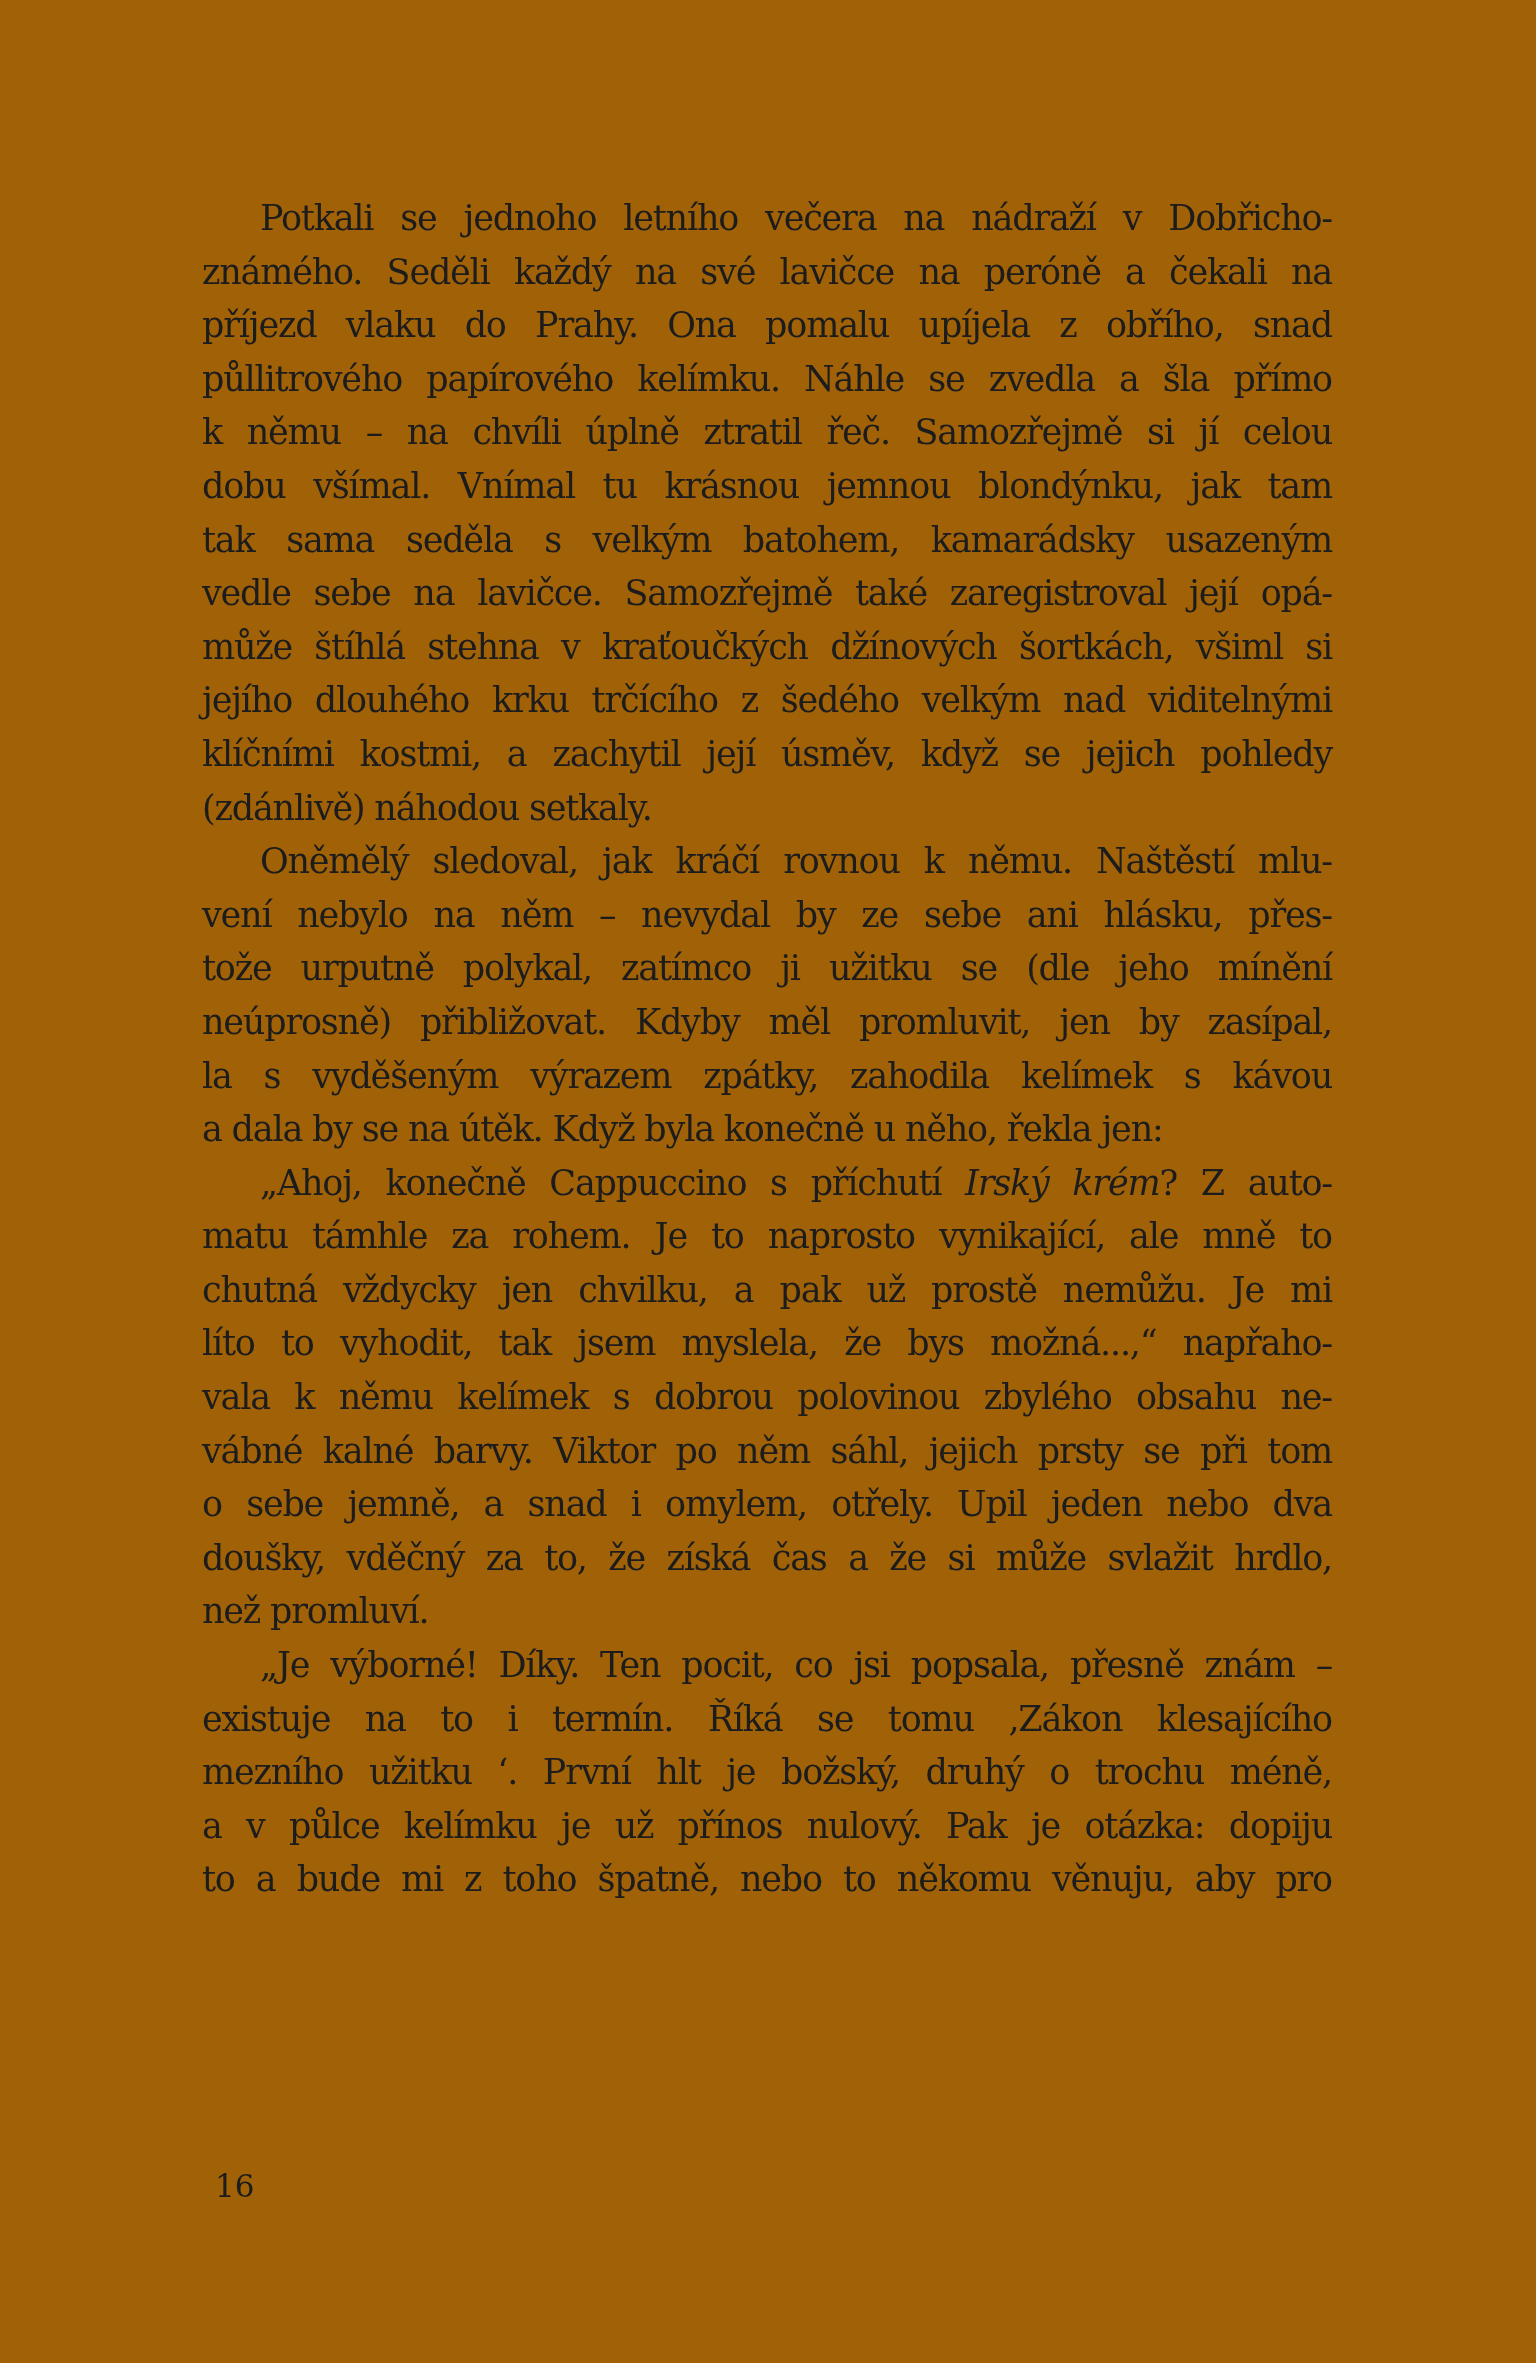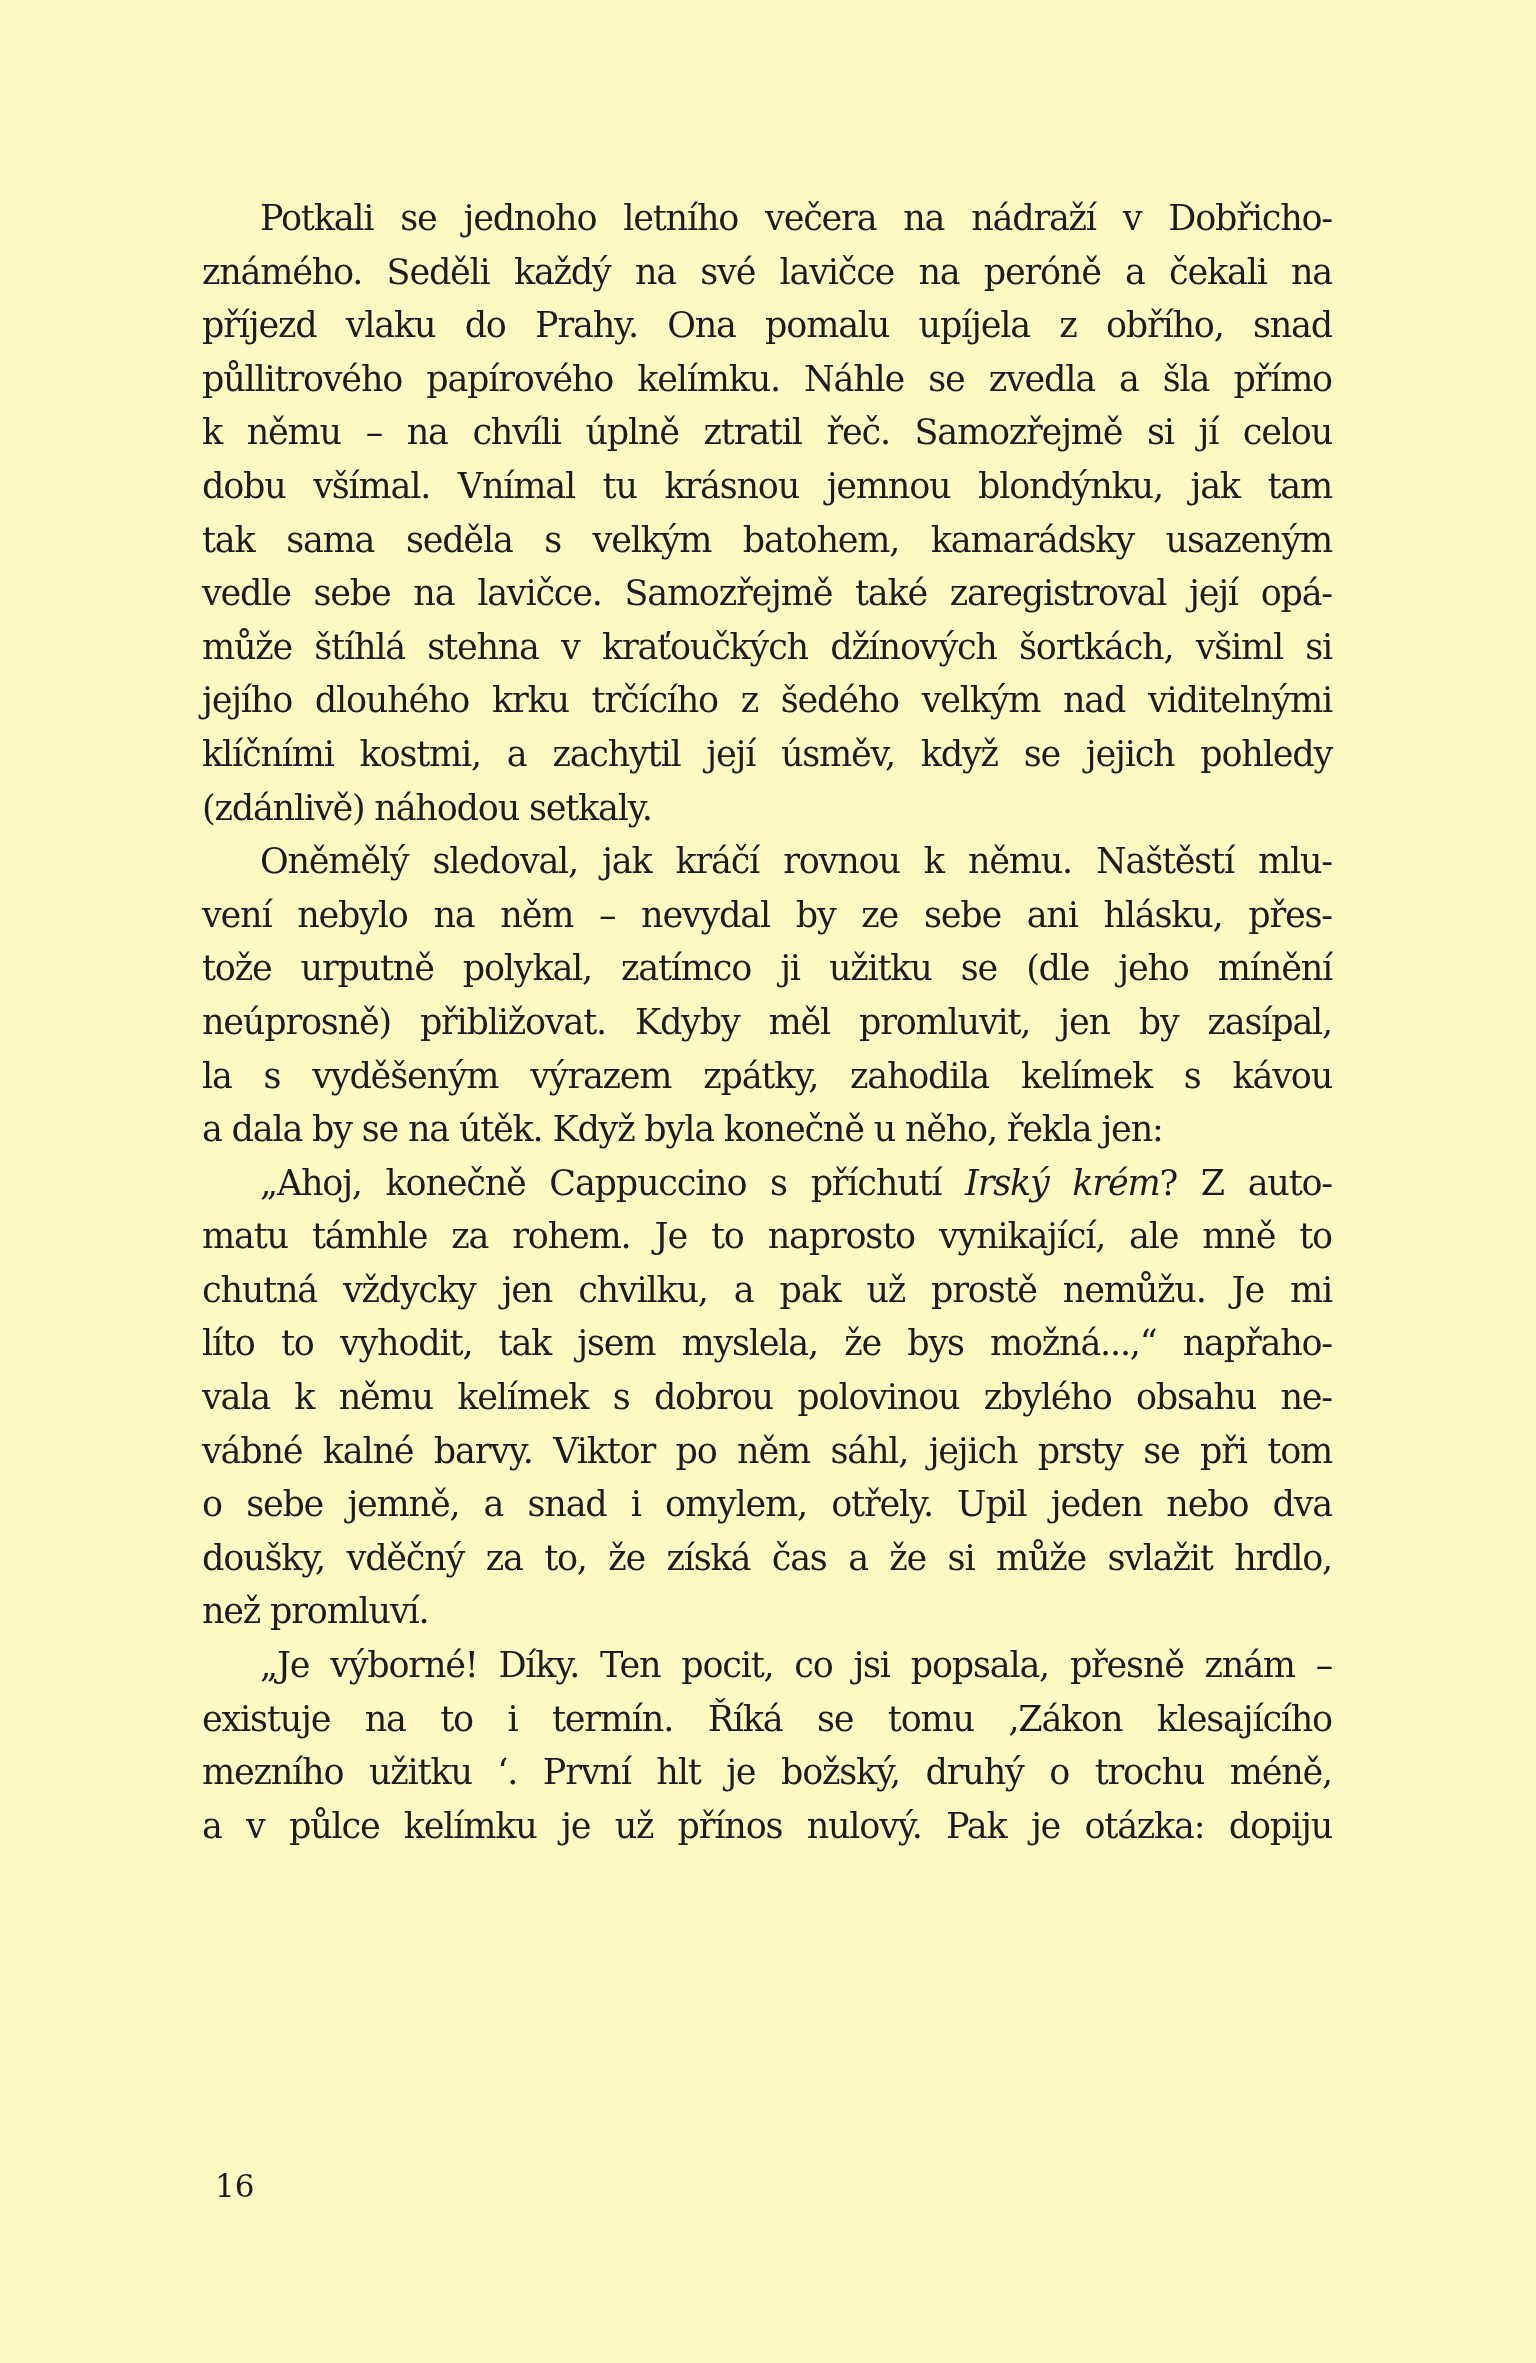--- a/index.html
+++ b/index.html
@@ -1,19 +1,19 @@
 <!DOCTYPE html>
 <html><head>
 <meta charset="utf-8">
 <style>
   html, body { margin: 0; padding: 0; background: #ffffff; }
   body { width: 1536px; height: 2363px; position: relative; overflow: hidden; }
   .page {
     position: absolute; left: 0; top: 0; width: 1536px; height: 2363px;
-    background: #fef9c3;
+    background: #a16207;
   }
   .text-block {
     position: absolute;
     left: 202px;
     top: 192px;
     width: 1130px;
     font-family: "DejaVu Serif", "Liberation Serif", serif;
     font-size: 35px;
     line-height: 53.6px;
     color: #1c1c1c;
@@ -73,16 +73,17 @@
     <span class="line">vala k němu kelímek s dobrou polovinou zbylého obsahu ne-</span>
     <span class="line">vábné kalné barvy. Viktor po něm sáhl, jejich prsty se při tom</span>
     <span class="line">o sebe jemně, a snad i omylem, otřely. Upil jeden nebo dva</span>
     <span class="line">doušky, vděčný za to, že získá čas a že si může svlažit hrdlo,</span>
     <span class="line last">než promluví.</span>
 
     <span class="line indent">„Je výborné! Díky. Ten pocit, co jsi popsala, přesně znám –</span>
     <span class="line">existuje na to i termín. Říká se tomu ‚Zákon klesajícího</span>
     <span class="line">mezního užitku ‘. První hlt je božský, druhý o trochu méně,</span>
     <span class="line">a v půlce kelímku je už přínos nulový. Pak je otázka: dopiju</span>
+    <span class="line">to a bude mi z toho špatně, nebo to někomu věnuju, aby pro</span>
   </div>
 
   <div class="page-number">16</div>
 </div>
 
 </body></html>

